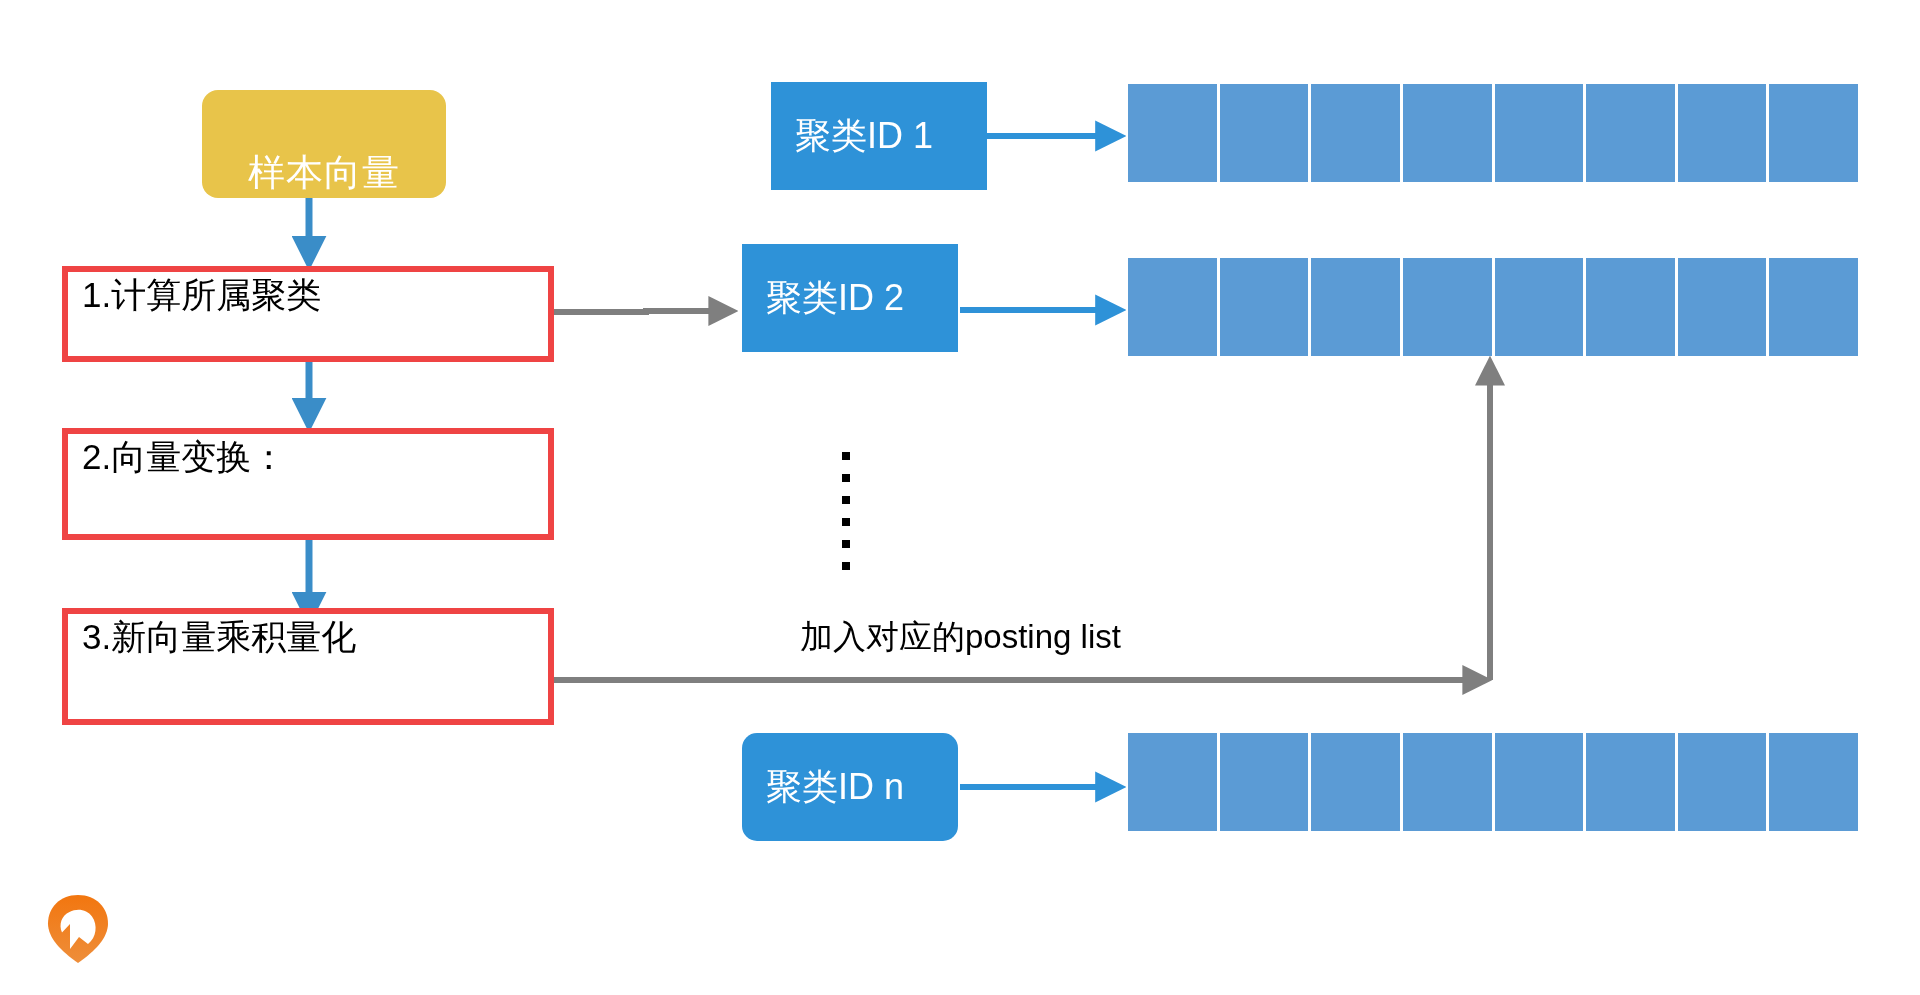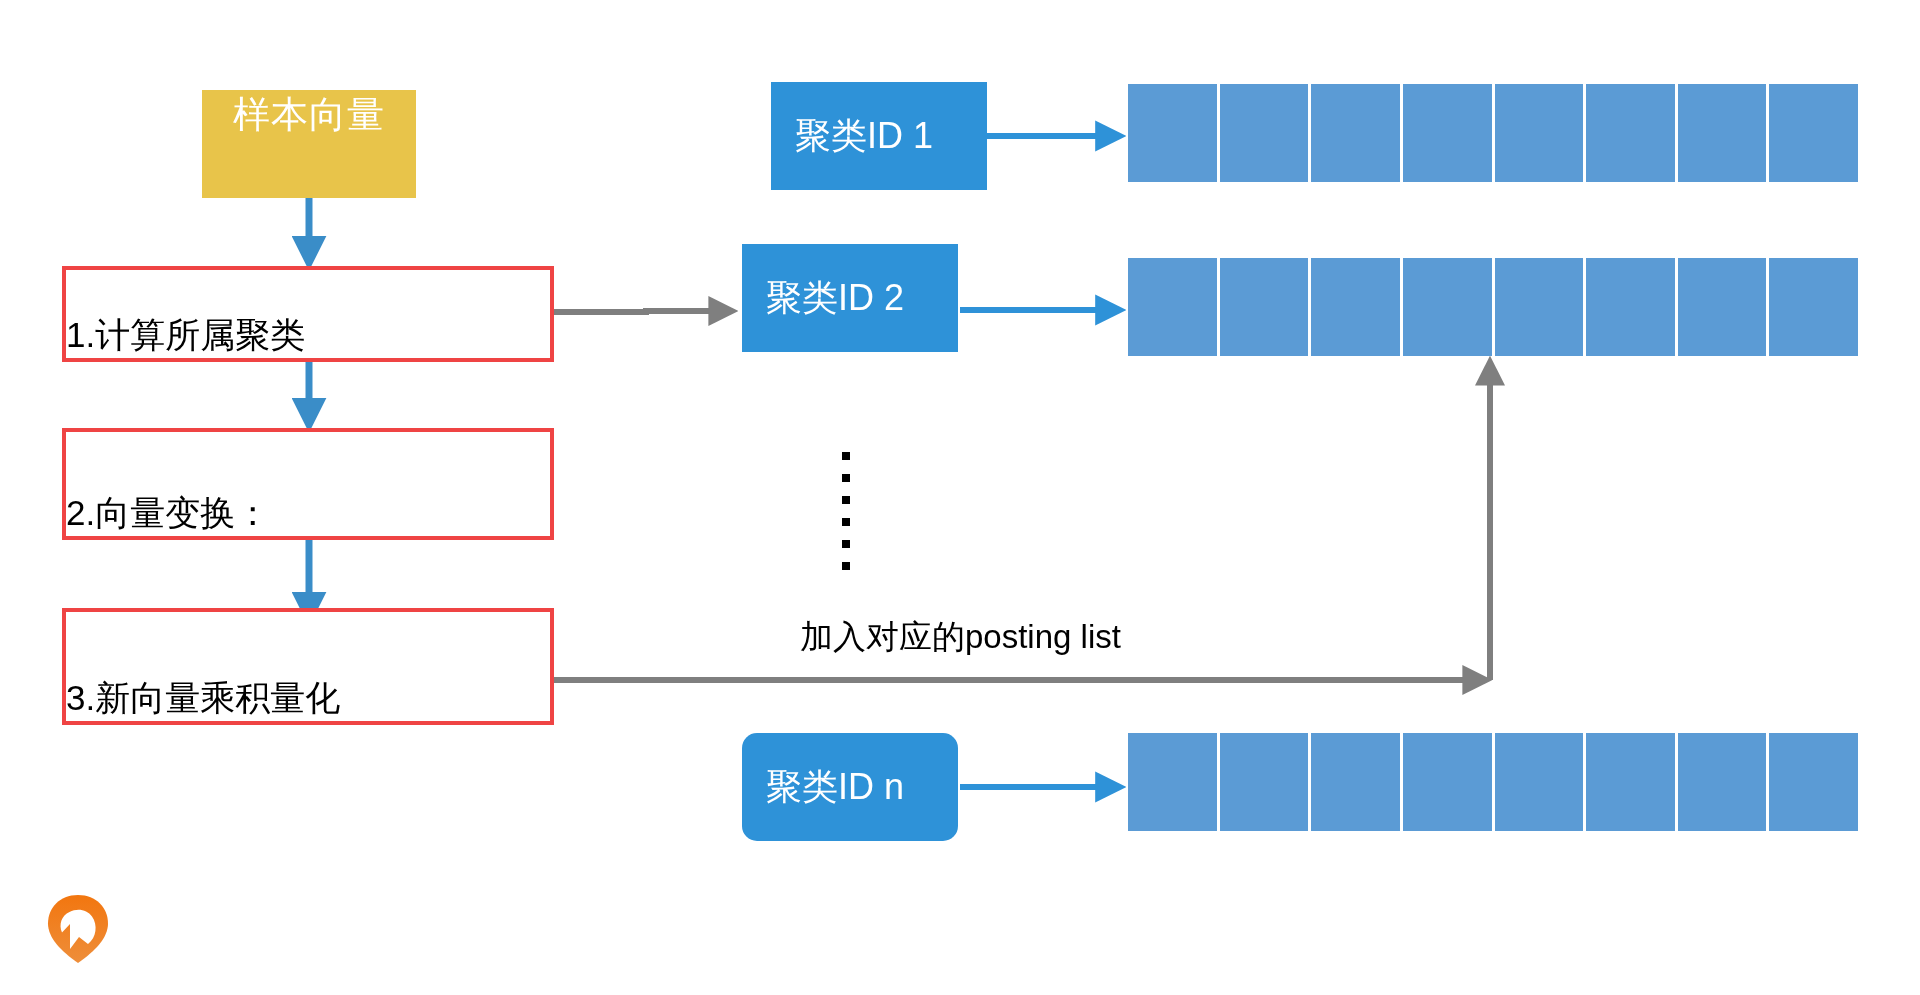--- a/index.html
+++ b/index.html
@@ -24,40 +24,42 @@
     width: 1920px;
     height: 995px;
     pointer-events: none;
   }
 
   
   .src-box {
     position: absolute;
     left: 202px;
     top: 90px;
-    width: 214px;
+    width: 244px;
     height: 108px;
     background: #E8C44A;
     display: flex;
-    align-items: flex-start;
+    align-items: flex-end;
     justify-content: center;
     color: #ffffff;
     font-size: 37px;
     letter-spacing: 1px;
+    border-radius: 16px;
   }
 
   .step-box {
     position: absolute;
     background: #ffffff;
-    border: 4px solid #ef4444;
+    border: 6px solid #ef4444;
     box-sizing: border-box;
     display: flex;
-    align-items: flex-end;
+    align-items: flex-start;
     color: #000000;
     font-size: 35px;
+    padding-left: 14px;
     line-height: 1.32;
   }
   .step-1 { left: 62px; top: 266px;  width: 492px; height: 96px; }
   .step-2 { left: 62px; top: 428px;  width: 492px; height: 112px; }
   .step-3 { left: 62px; top: 608px;  width: 492px; height: 117px; }
   .step-2 .line2 { padding-left: 34px; }
 
   
   .cluster-box {
     position: absolute;

